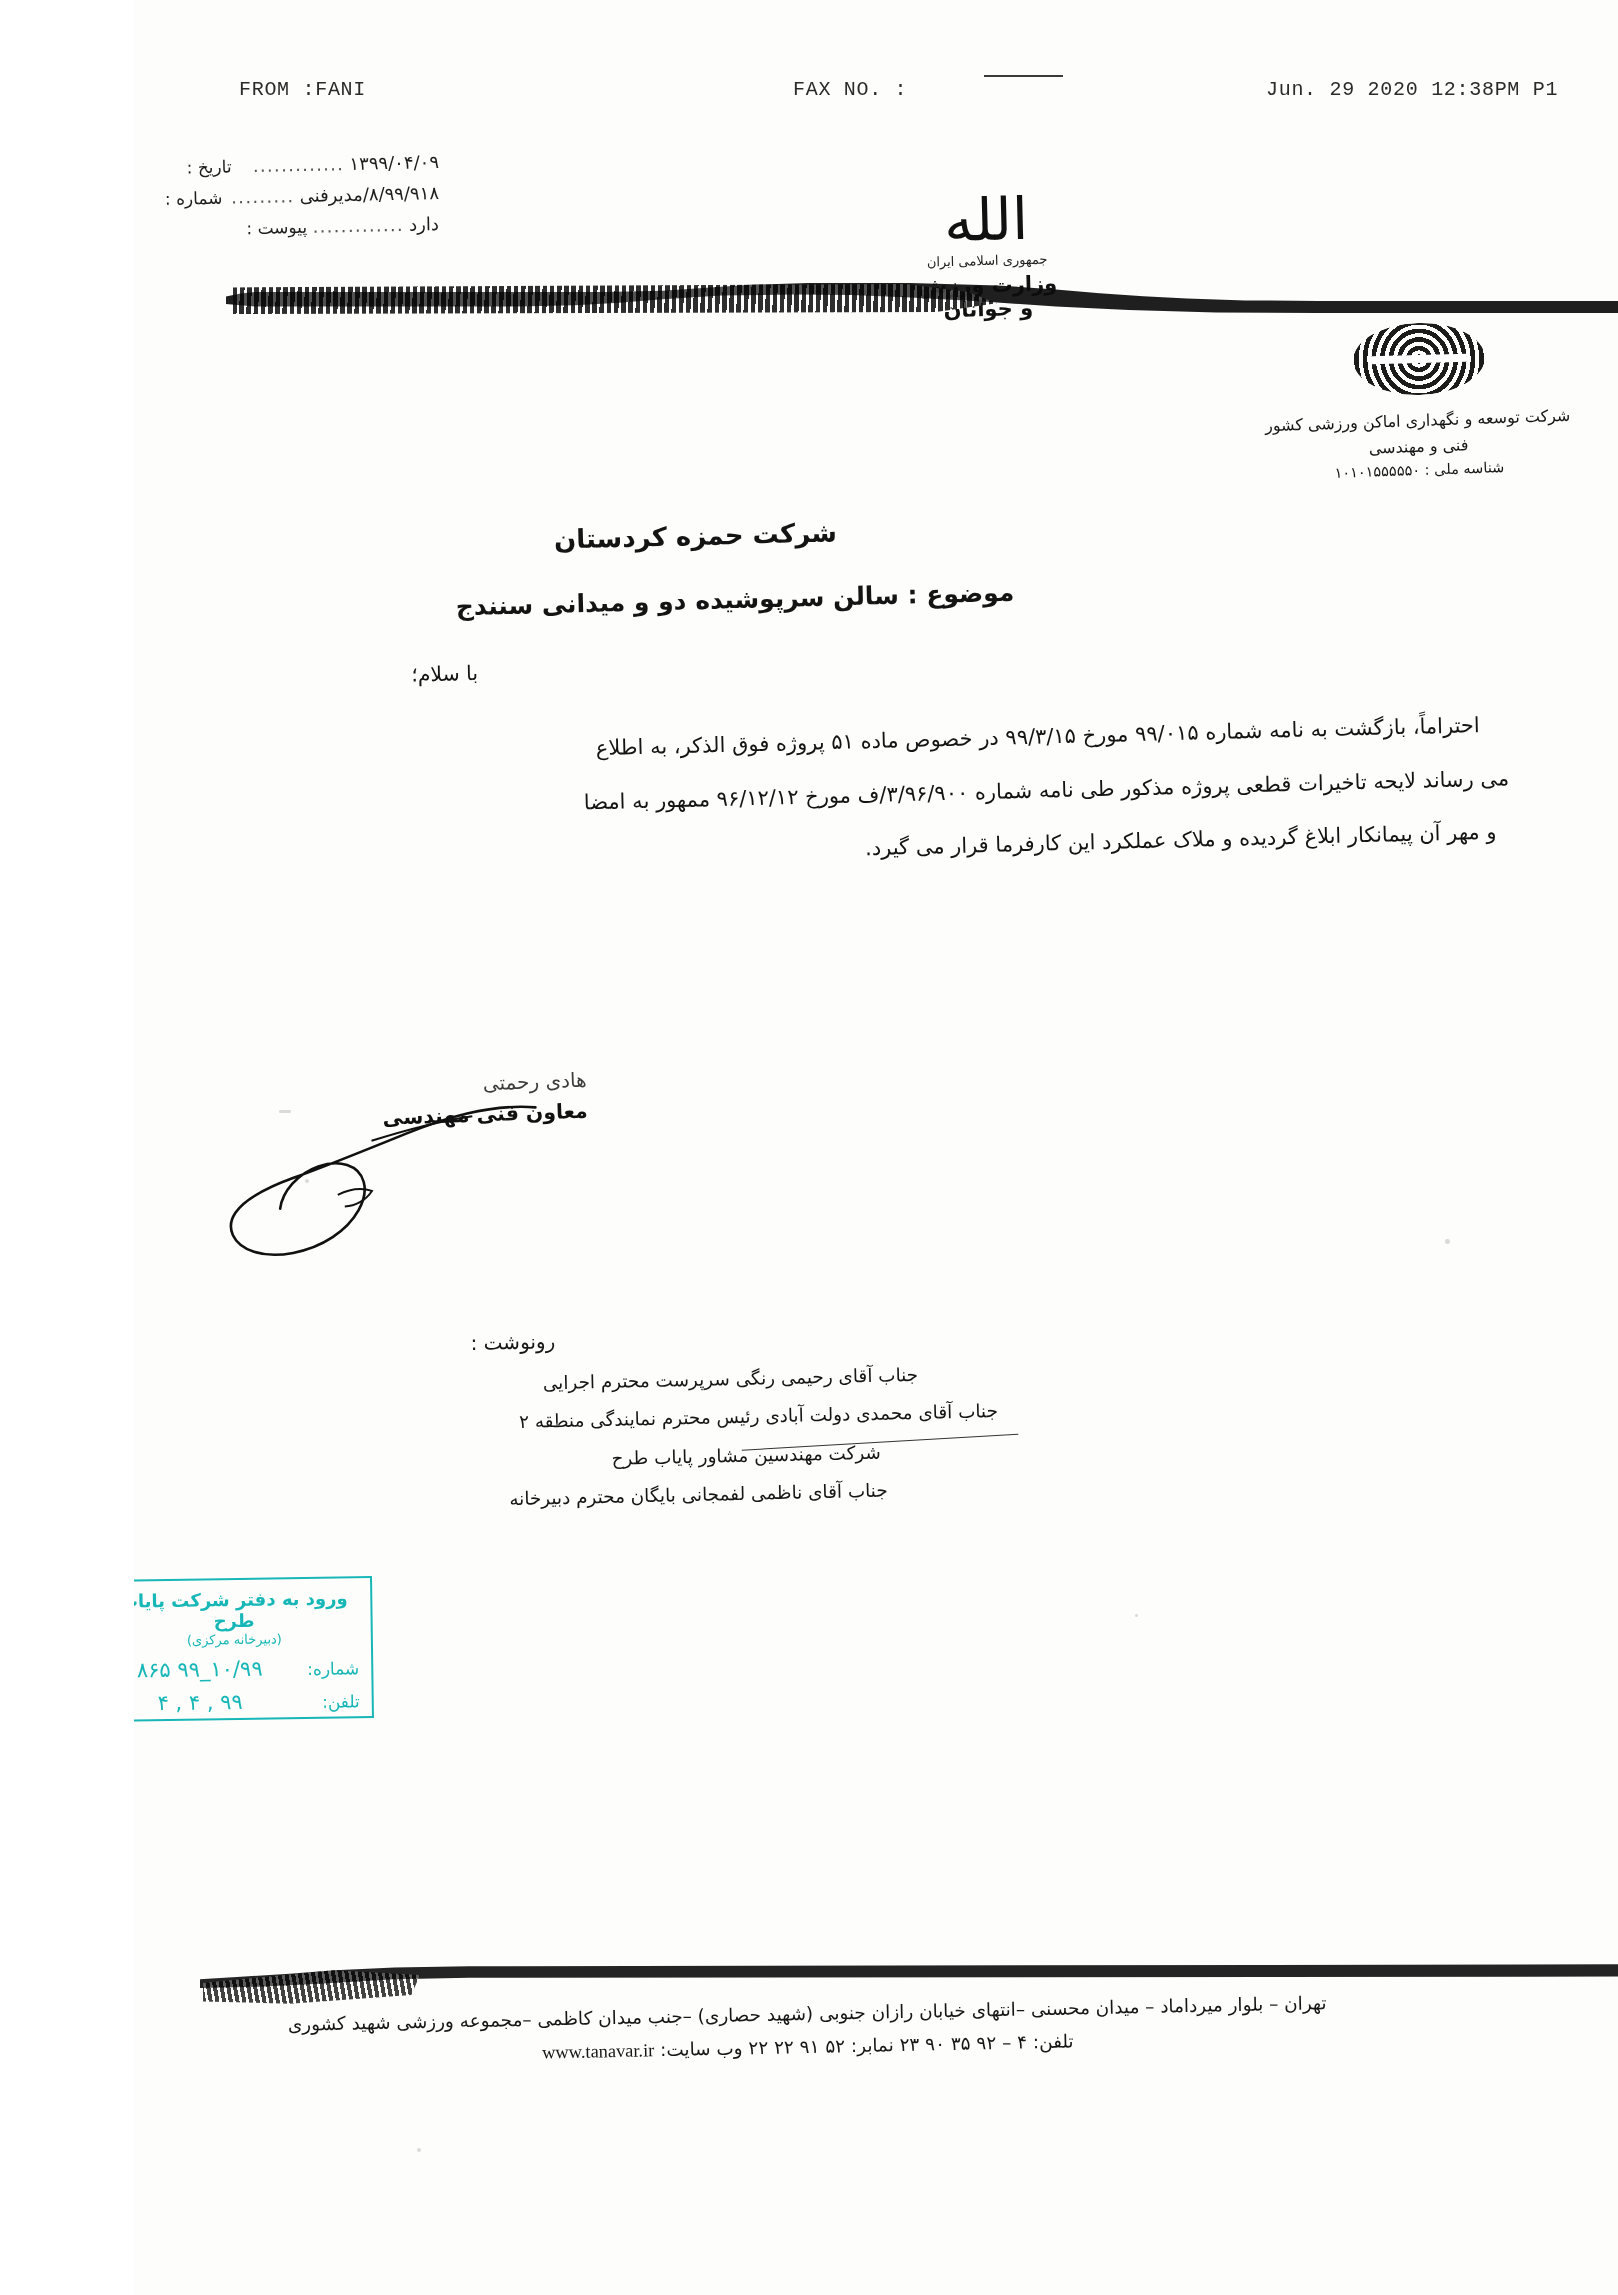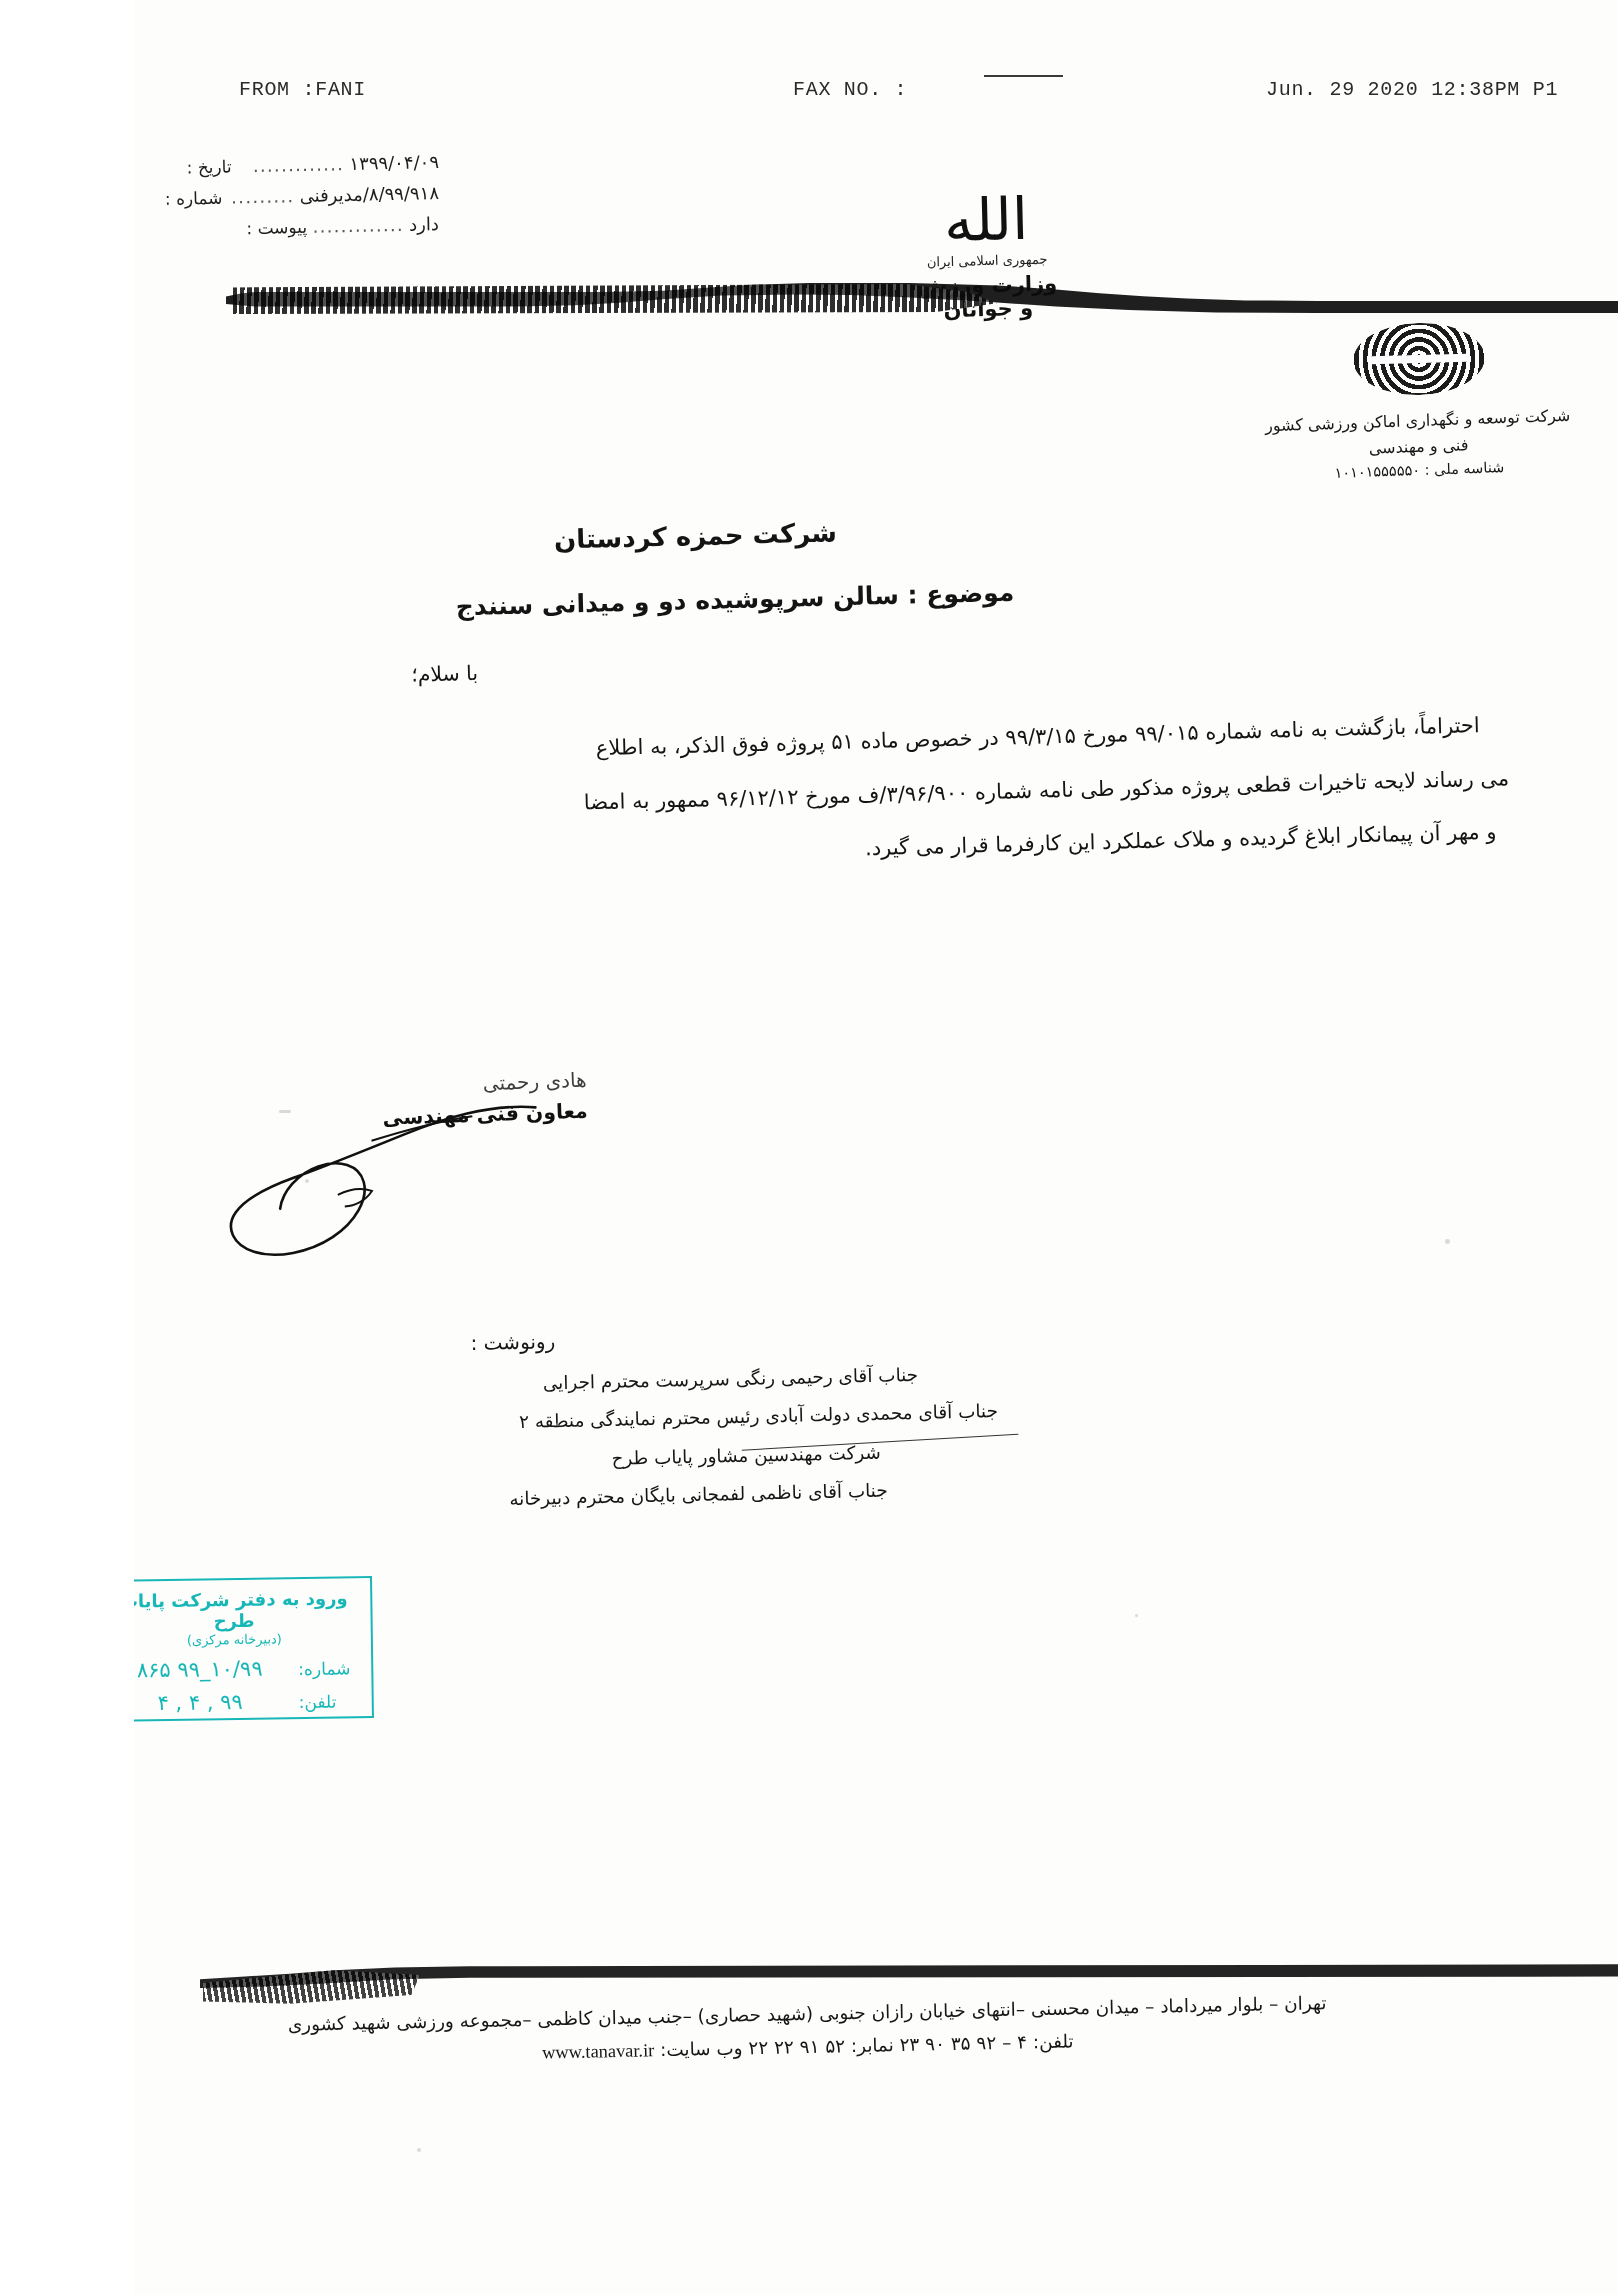--- a/index.html
+++ b/index.html
@@ -300,21 +300,21 @@
     font-size: 13px;
     margin-top: 1.3px;
   }
   .stamp-row {
     display: flex;
     align-items: baseline;
     gap: 9.2px;
     margin: 9.2px 12px 0 12px;
     font-size: 17px;
   }
-  .stamp-row .lbl { width: 61px; text-align: left; }
+  .stamp-row .lbl { width: 61px; text-align: right; }
   .stamp-row .val {
     flex: 1;
     text-align: center;
     font-size: 21px;
     letter-spacing: 1.3px;
     font-family: "DejaVu Sans", sans-serif;
   }
 
   
   .band-bottom {

